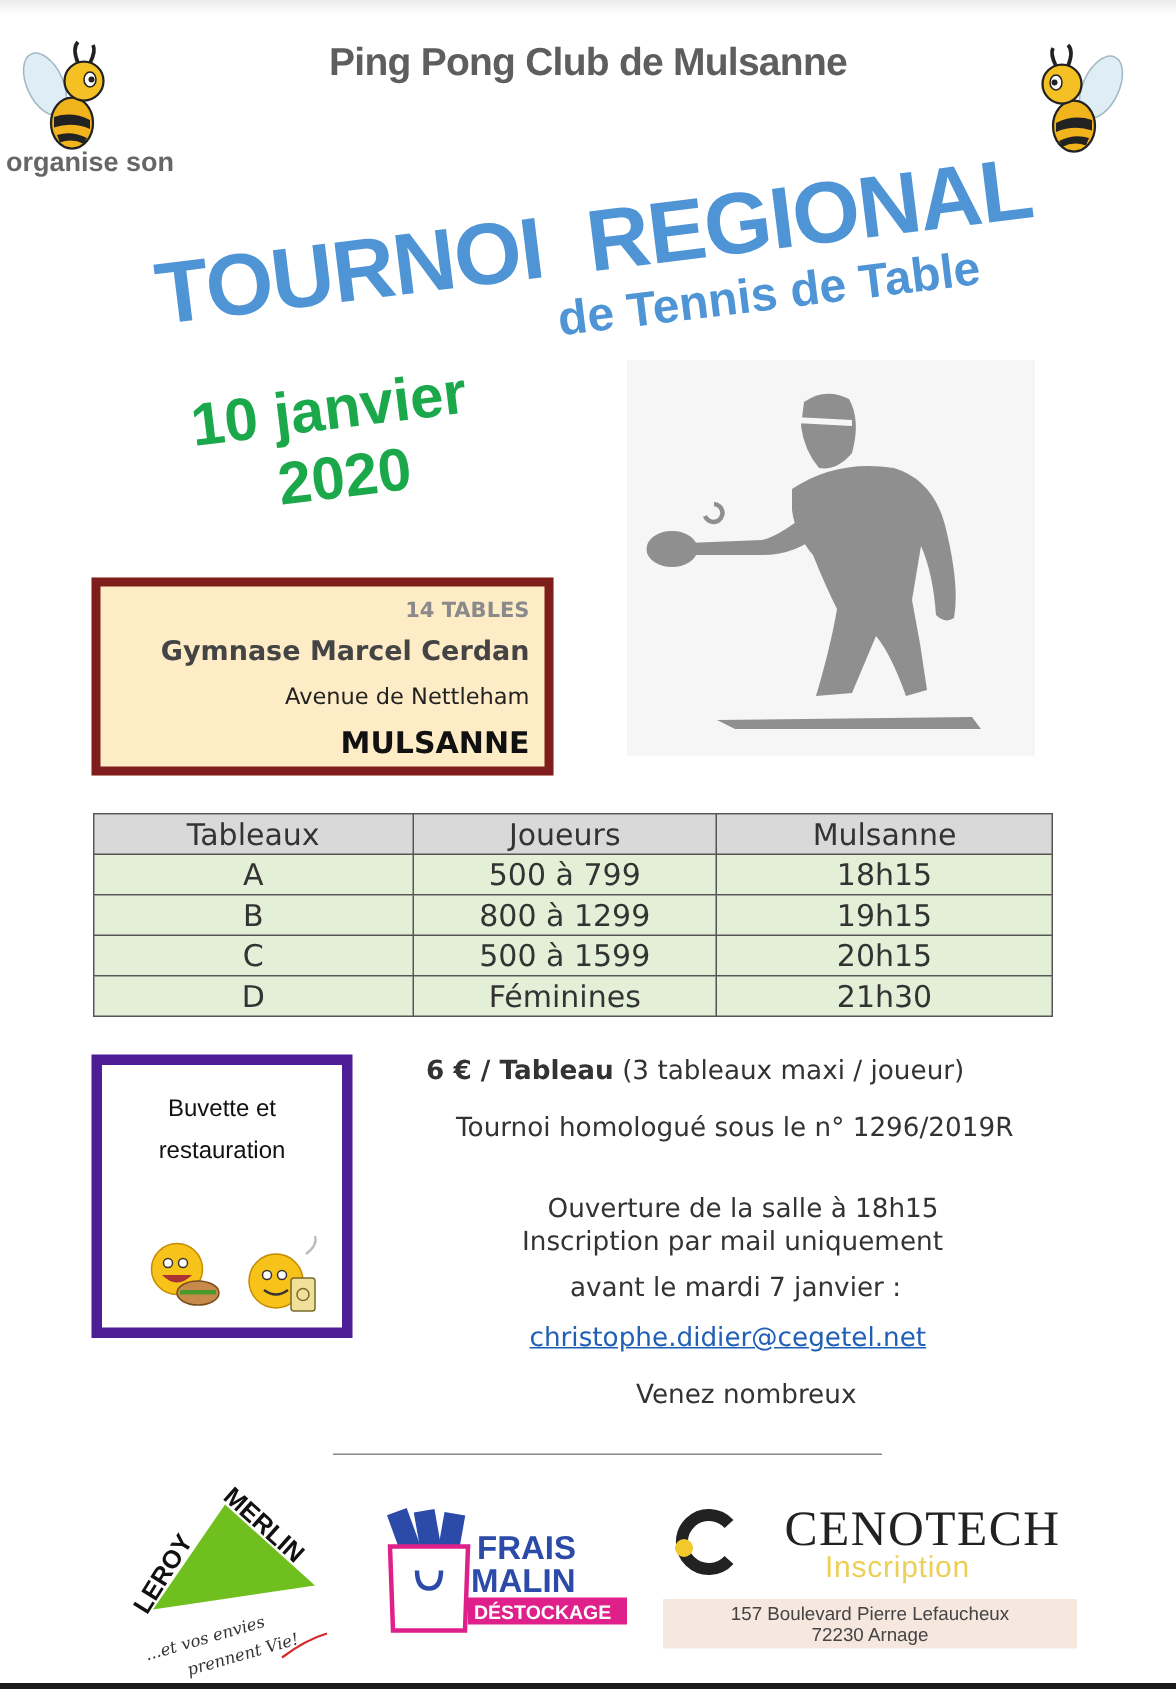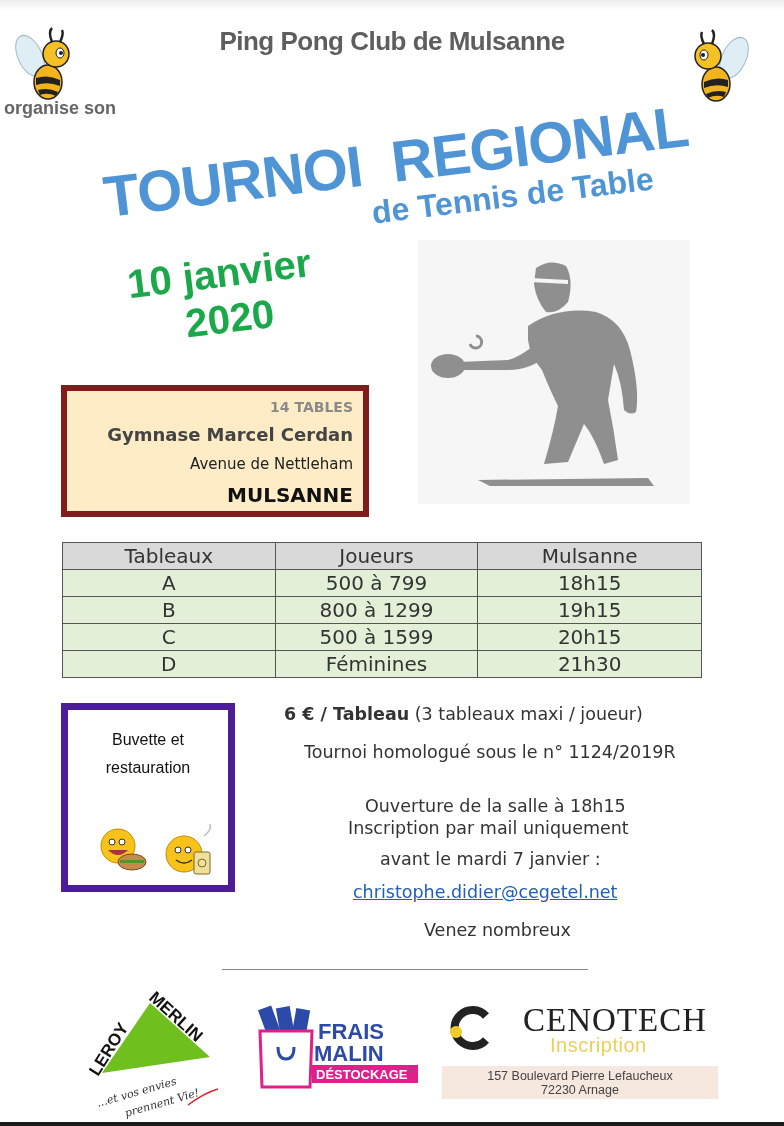--- a/index.html
+++ b/index.html
@@ -178,21 +178,21 @@
       <circle cx="94" cy="28" r="3" fill="#fff" stroke="#333"></circle>
     <path d="M82 38 Q90 44 98 38" stroke="#333" fill="none" stroke-width="1.5"></path>
     <rect x="100" y="30" width="16" height="22" rx="2" fill="#f1e09a" stroke="#7a6a2a"></rect>
     <circle cx="108" cy="41" r="4" fill="none" stroke="#7a6a2a"></circle>
     <path d="M110 14 Q118 8 116 2" stroke="#bbb" fill="none" stroke-width="1.5"></path>
   </svg>
 </div>
 
 <div class="info">
   <div class="line price"><b>6 € / Tableau</b><span> (3 tableaux maxi / joueur)</span></div>
-  <div class="line homolog">Tournoi homologué sous le n° 1124/2019R</div>
+  <div class="line homolog">Tournoi homologué sous le n° 1296/2019R</div>
   <div class="line ouverture">Ouverture de la salle à 18h15</div>
   <div class="line inscr">Inscription par mail uniquement</div>
   <div class="line avant">avant le mardi 7 janvier :</div>
   <a class="line email">christophe.didier@cegetel.net</a>
   <div class="line venez">Venez nombreux</div>
 </div>
 
 <div class="divider"></div>
 
 <svg class="logo-leroy" viewBox="0 0 145 135">

